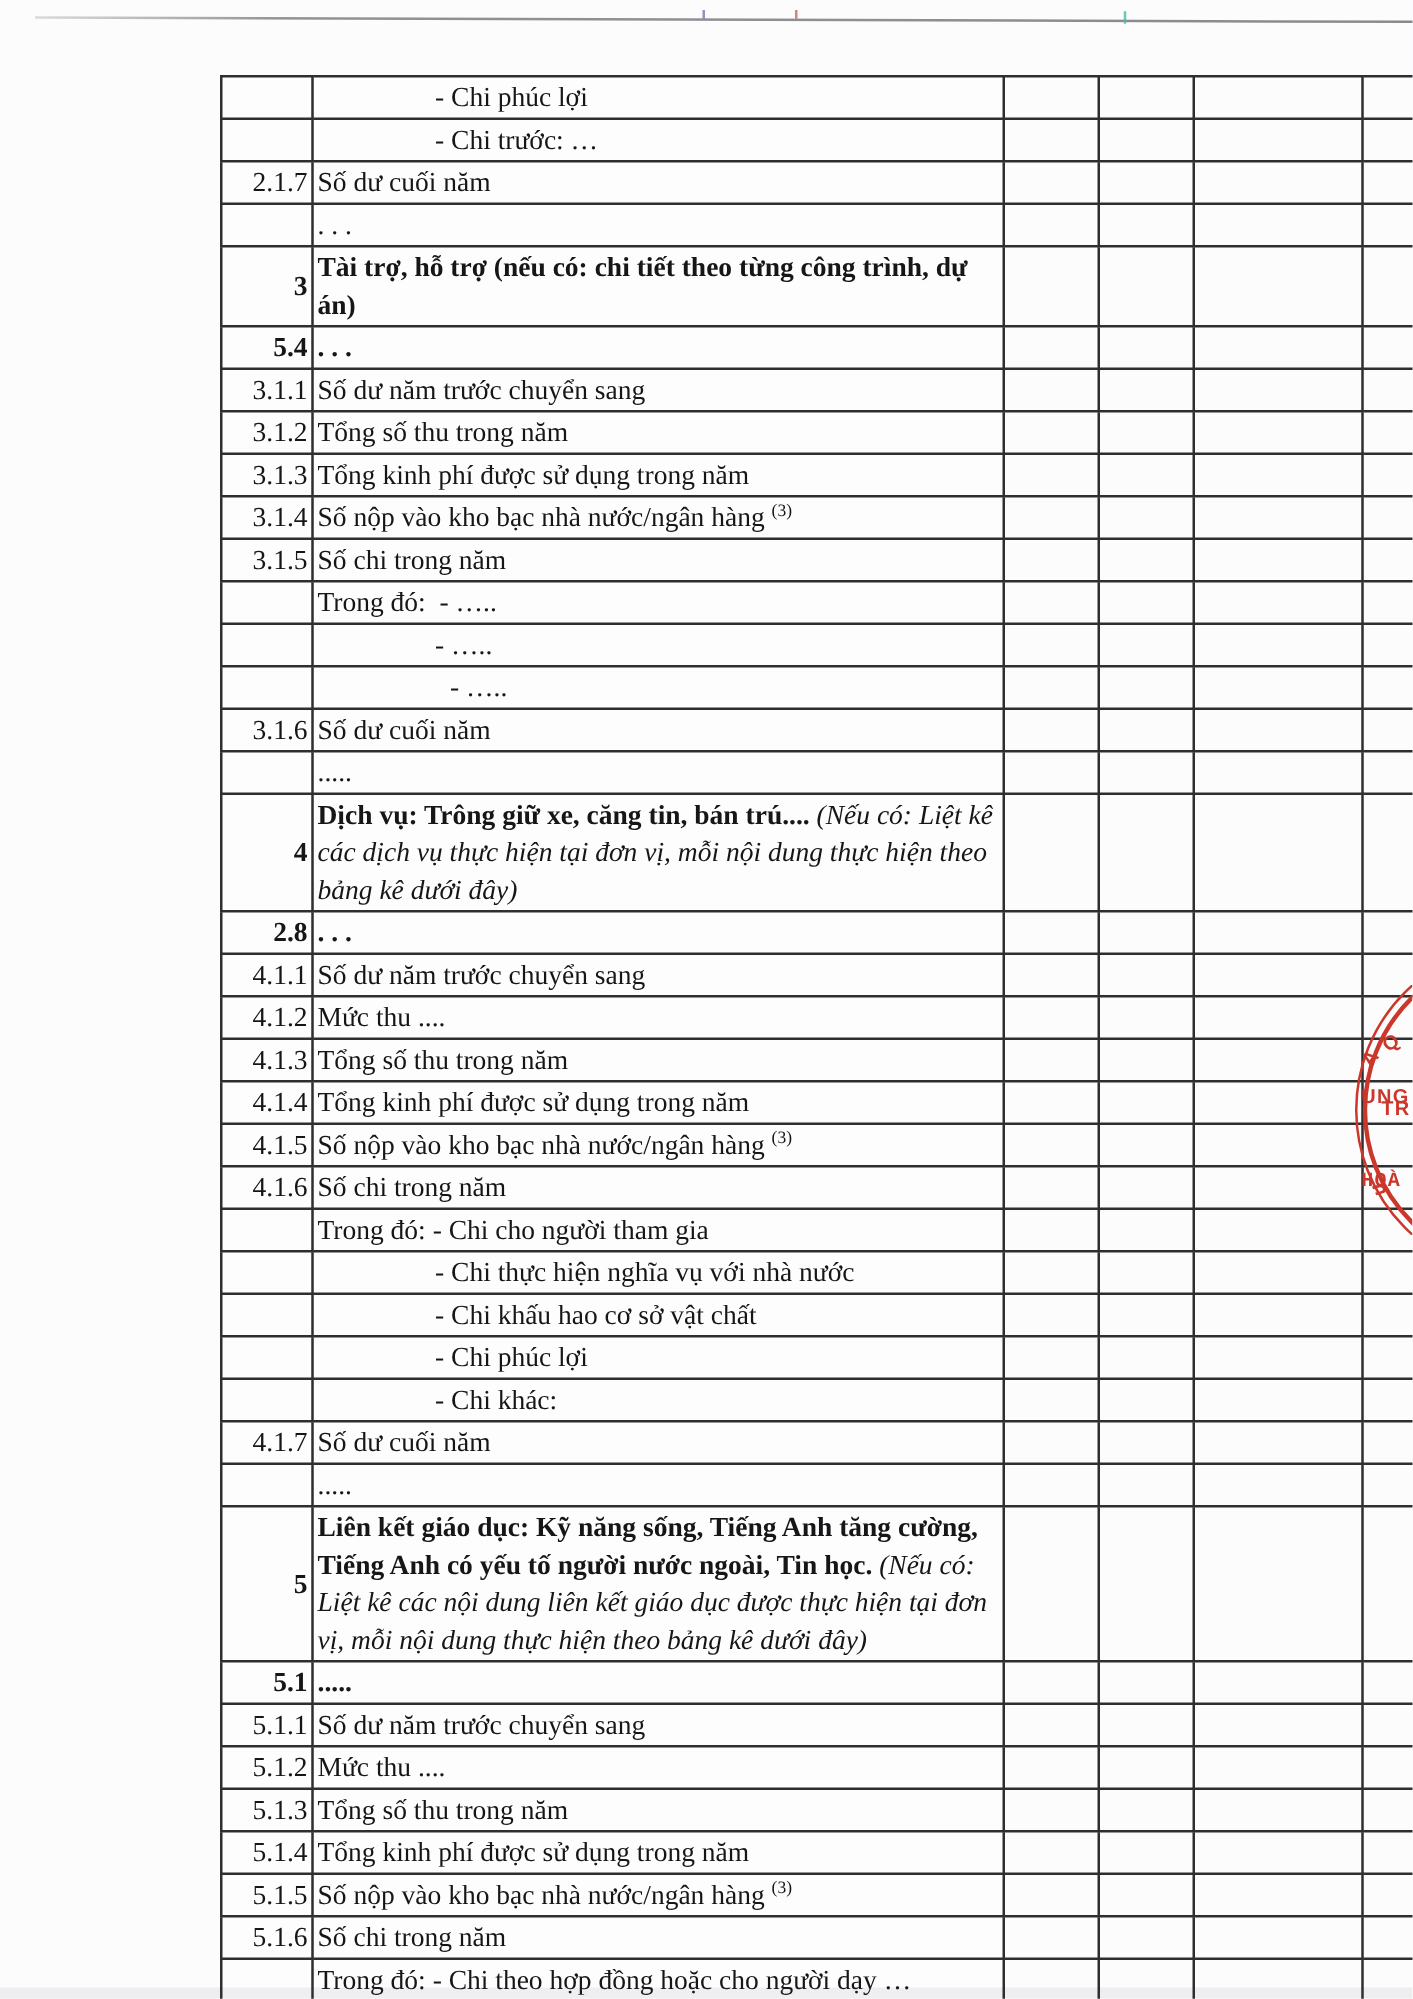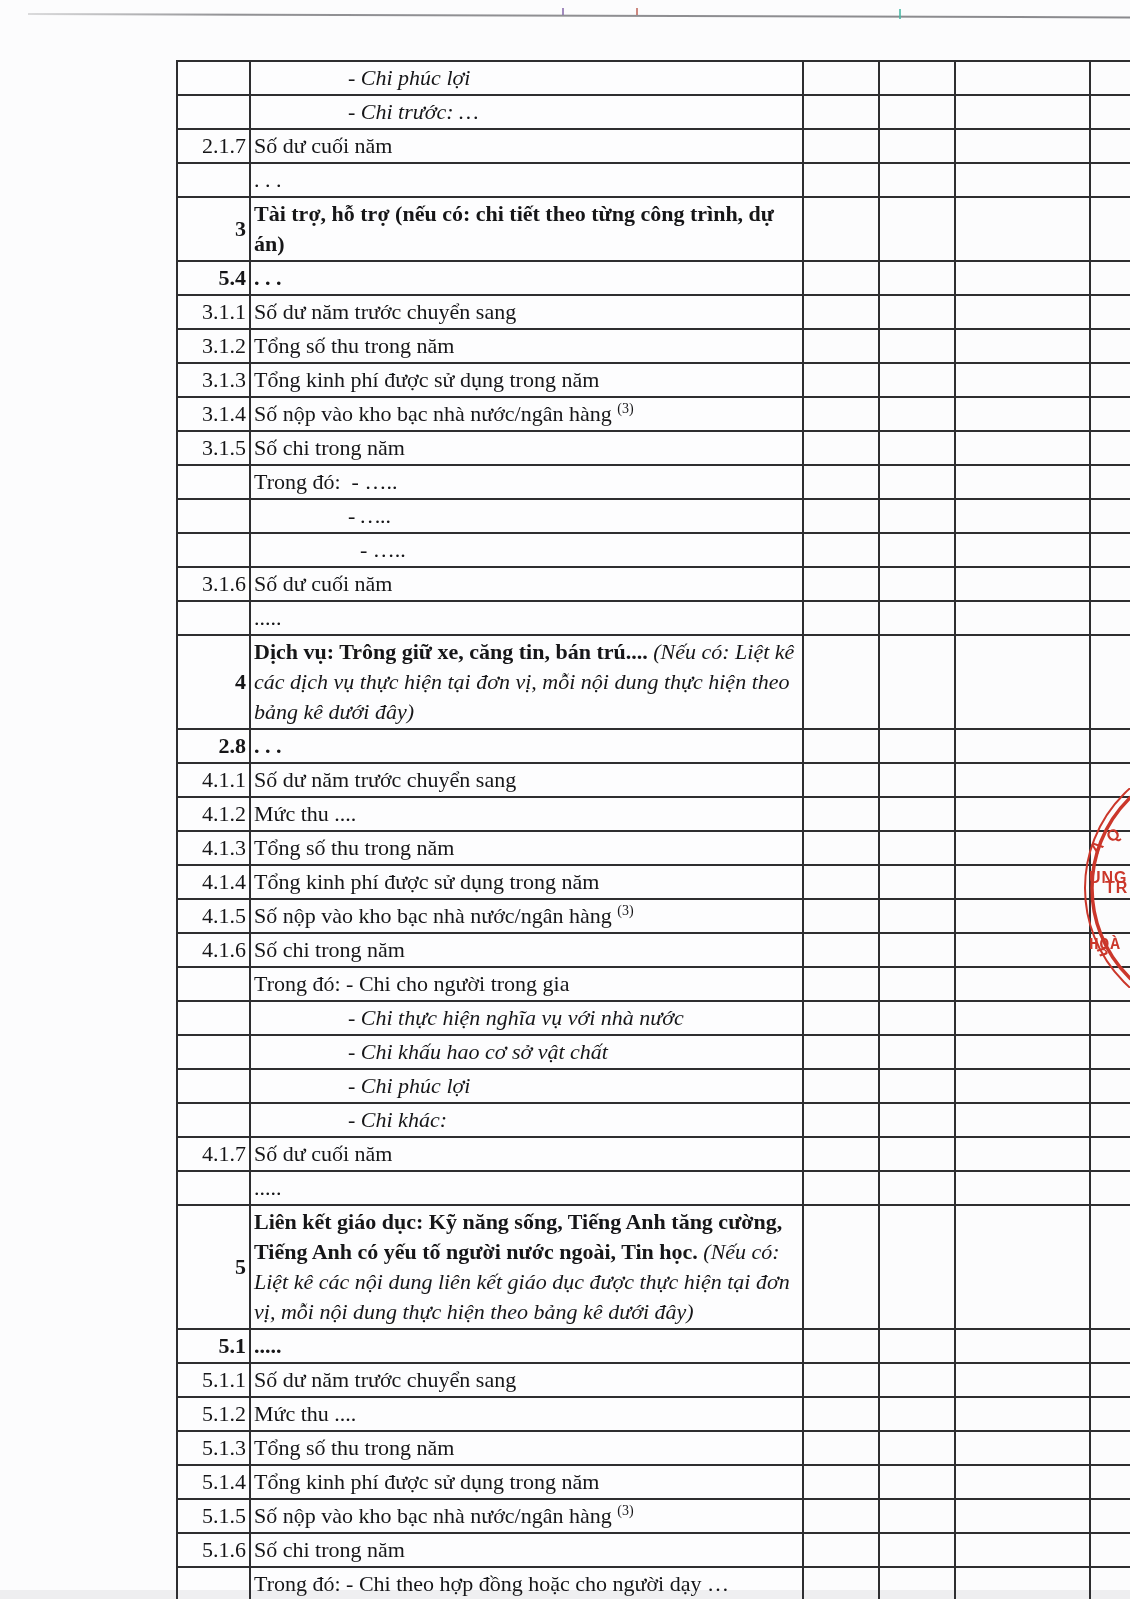--- a/index.html
+++ b/index.html
@@ -39,21 +39,21 @@
     height:30px;
     font-size:22px;
     line-height:30px;
     color:#161618;
     vertical-align:middle;
     overflow:hidden;
   }
   td.num{width:65px;text-align:right;vertical-align:middle;padding:1px 2px;}
   td.num.b{font-weight:bold;}
   td.txt{width:451px;padding-left:11px;padding-right:8px;white-space:pre-wrap;}
-  td.txt.ind1{padding-left:97px;font-style:italic;}
+  td.txt.ind1{padding-left:97px;}
   td.txt.ind2{padding-left:109px;}
   td.val{background:#fcfcfd;}
   td.v1{width:68px;}td.v2{width:68px;}td.v3{width:127px;}td.v4{width:145px;}
   .s-n{font-weight:normal;}
   .s-b{font-weight:bold;}
   .s-i{font-style:italic;}
   .s-sup{vertical-align:super;font-size:14px;line-height:0;}
   
   .stamp-svg{position:absolute;left:1072px;top:788px;width:58px;height:200px;}
   .stamp-frag{
@@ -265,21 +265,21 @@
         <tr>
           <td class="num">4.1.6</td>
           <td class="txt"><span class="s-n">Số chi trong năm</span></td>
           <td class="val v1"></td>
           <td class="val v2"></td>
           <td class="val v3"></td>
           <td class="val v4"></td>
         </tr>
         <tr>
           <td class="num"></td>
-          <td class="txt"><span class="s-n">Trong đó: - Chi cho người trong gia</span></td>
+          <td class="txt"><span class="s-n">Trong đó: - Chi cho người tham gia</span></td>
           <td class="val v1"></td>
           <td class="val v2"></td>
           <td class="val v3"></td>
           <td class="val v4"></td>
         </tr>
         <tr>
           <td class="num"></td>
           <td class="txt ind1"><span class="s-n">- Chi thực hiện nghĩa vụ với nhà nước</span></td>
           <td class="val v1"></td>
           <td class="val v2"></td>

